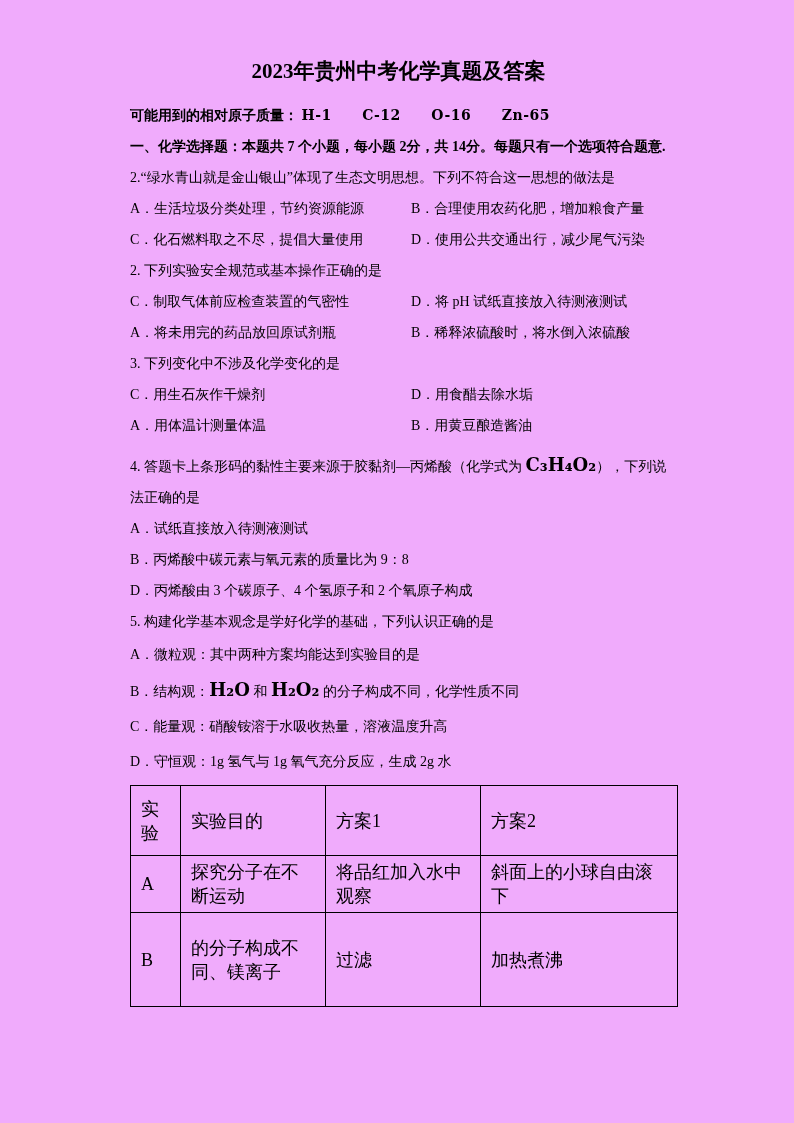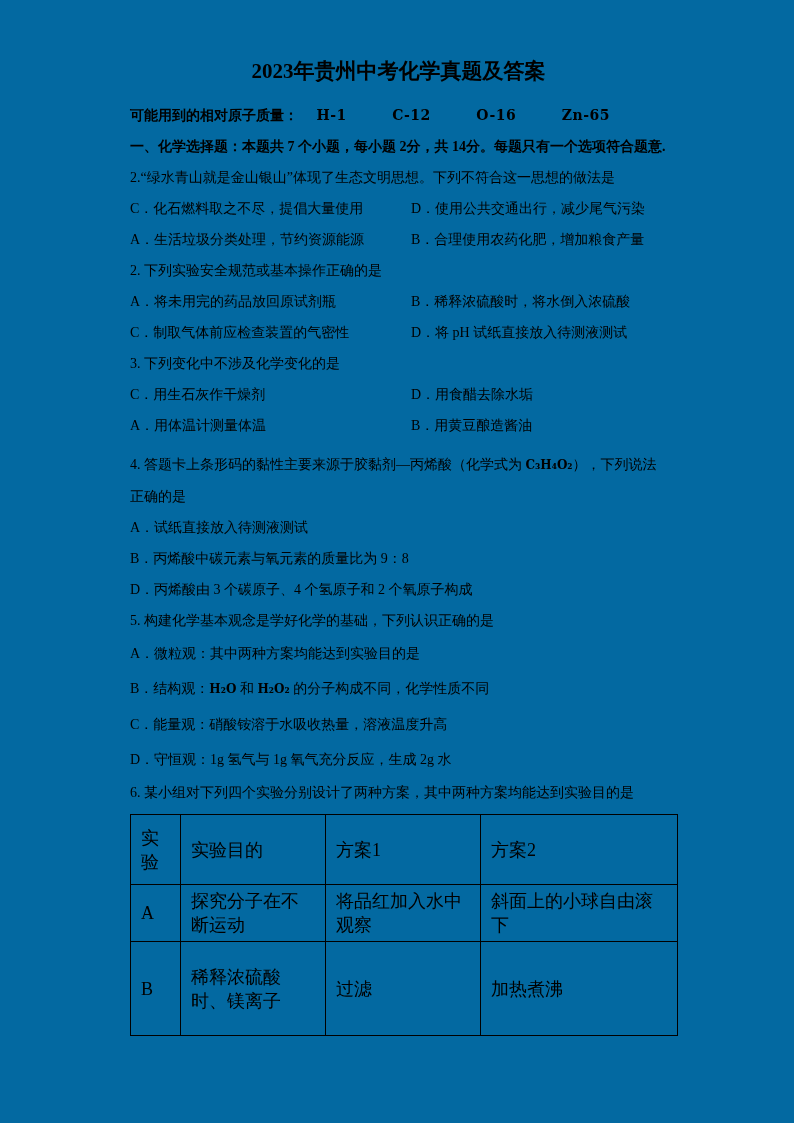--- a/index.html
+++ b/index.html
@@ -1,51 +1,50 @@
 <!DOCTYPE html>
 <html><head>
 <meta charset="utf-8">
 <style>
   * { box-sizing: border-box; }
   html, body { margin: 0; padding: 0; background: #ffffff; }
   .page {
     width: 794px;
     height: 1123px;
     margin: 0 auto;
-    background: #0369a1;
+    background: #f0abfc;
     color: #000000;
     font-family: "Liberation Serif", "DejaVu Serif", serif;
     font-size: 14px;
     padding: 56px 127px 30px 130px;
     overflow: hidden;
   }
   .doc-title {
     font-size: 21px;
     font-weight: bold;
     text-align: center;
     line-height: 30px;
     margin: 0 0 14px 0;
   }
   p { margin: 0; line-height: 31px; }
   .bold-line { font-weight: bold; line-height: 31px; }
   .masses .mass {
     font-family: "DejaVu Serif", "DejaVu Sans", serif;
     margin-right: 27px;
     letter-spacing: 0.5px;
-    margin-left: 15px;
   }
   .opt-row { display: flex; line-height: 31px; }
   .opt-left { flex: 0 0 281px; width: 281px; }
   .opt-right { flex: 1 1 auto; }
   .q4-stem { margin-top: 8px; }
   .tall { line-height: 35px; }
   .formula {
     font-family: "DejaVu Serif", "DejaVu Sans", serif;
     font-weight: bold;
-    font-size: 12px;
+    font-size: 18px;
   }
   .exp-table {
     border-collapse: collapse;
     table-layout: fixed;
     width: 547px;
     margin-top: 6px;
   }
   .exp-table col.c1 { width: 50px; }
   .exp-table col.c2 { width: 145px; }
   .exp-table col.c3 { width: 155px; }
@@ -77,38 +76,38 @@
     <span class="mass">C-12</span>
     <span class="mass">O-16</span>
     <span class="mass">Zn-65</span>
   </p>
 
   <p class="bold-line">一、化学选择题：本题共 7 个小题，每小题 2分，共 14分。每题只有一个选项符合题意.</p>
 
   <section>
     <p>2.“绿水青山就是金山银山”体现了生态文明思想。下列不符合这一思想的做法是</p>
     <div class="opt-row">
+      <span class="opt-left">A．生活垃圾分类处理，节约资源能源</span>
+      <span class="opt-right">B．合理使用农药化肥，增加粮食产量</span>
+    </div>
+    <div class="opt-row">
       <span class="opt-left">C．化石燃料取之不尽，提倡大量使用</span>
       <span class="opt-right">D．使用公共交通出行，减少尾气污染</span>
-    </div>
-    <div class="opt-row">
-      <span class="opt-left">A．生活垃圾分类处理，节约资源能源</span>
-      <span class="opt-right">B．合理使用农药化肥，增加粮食产量</span>
     </div>
   </section>
 
   <section>
     <p>2. 下列实验安全规范或基本操作正确的是</p>
     <div class="opt-row">
+      <span class="opt-left">C．制取气体前应检查装置的气密性</span>
+      <span class="opt-right">D．将 pH 试纸直接放入待测液测试</span>
+    </div>
+    <div class="opt-row">
       <span class="opt-left">A．将未用完的药品放回原试剂瓶</span>
       <span class="opt-right">B．稀释浓硫酸时，将水倒入浓硫酸</span>
-    </div>
-    <div class="opt-row">
-      <span class="opt-left">C．制取气体前应检查装置的气密性</span>
-      <span class="opt-right">D．将 pH 试纸直接放入待测液测试</span>
     </div>
   </section>
 
   <section>
     <p>3. 下列变化中不涉及化学变化的是</p>
     <div class="opt-row">
       <span class="opt-left">C．用生石灰作干燥剂</span>
       <span class="opt-right">D．用食醋去除水垢</span>
     </div>
     <div class="opt-row">
@@ -126,21 +125,20 @@
 
   <section>
     <p>5. 构建化学基本观念是学好化学的基础，下列认识正确的是</p>
     <p class="tall">A．微粒观：其中两种方案均能达到实验目的是</p>
     <p class="tall"><span>B．结构观：</span><span class="formula">H₂O</span><span> 和 </span><span class="formula">H₂O₂</span><span> 的分子构成不同，化学性质不同</span></p>
     <p class="tall">C．能量观：硝酸铵溶于水吸收热量，溶液温度升高</p>
     <p class="tall">D．守恒观：1g 氢气与 1g 氧气充分反应，生成 2g 水</p>
   </section>
 
   <section>
-    <p>6. 某小组对下列四个实验分别设计了两种方案，其中两种方案均能达到实验目的是</p>
     <table class="exp-table">
       <colgroup>
         <col class="c1">
           <col class="c2">
           <col class="c3">
           <col class="c4">
       </colgroup>
       <thead>
         <tr class="head-row">
           <th>实验</th>
@@ -151,21 +149,21 @@
       </thead>
       <tbody>
         <tr class="row-a">
           <td>A</td>
           <td>探究分子在不断运动</td>
           <td>将品红加入水中观察</td>
           <td>斜面上的小球自由滚下</td>
         </tr>
         <tr class="row-b">
           <td>B</td>
-          <td>稀释浓硫酸时、镁离子</td>
+          <td>的分子构成不同、镁离子</td>
           <td>过滤</td>
           <td>加热煮沸</td>
         </tr>
       </tbody>
     </table>
   </section>
 
 </div>
 
 </body></html>

